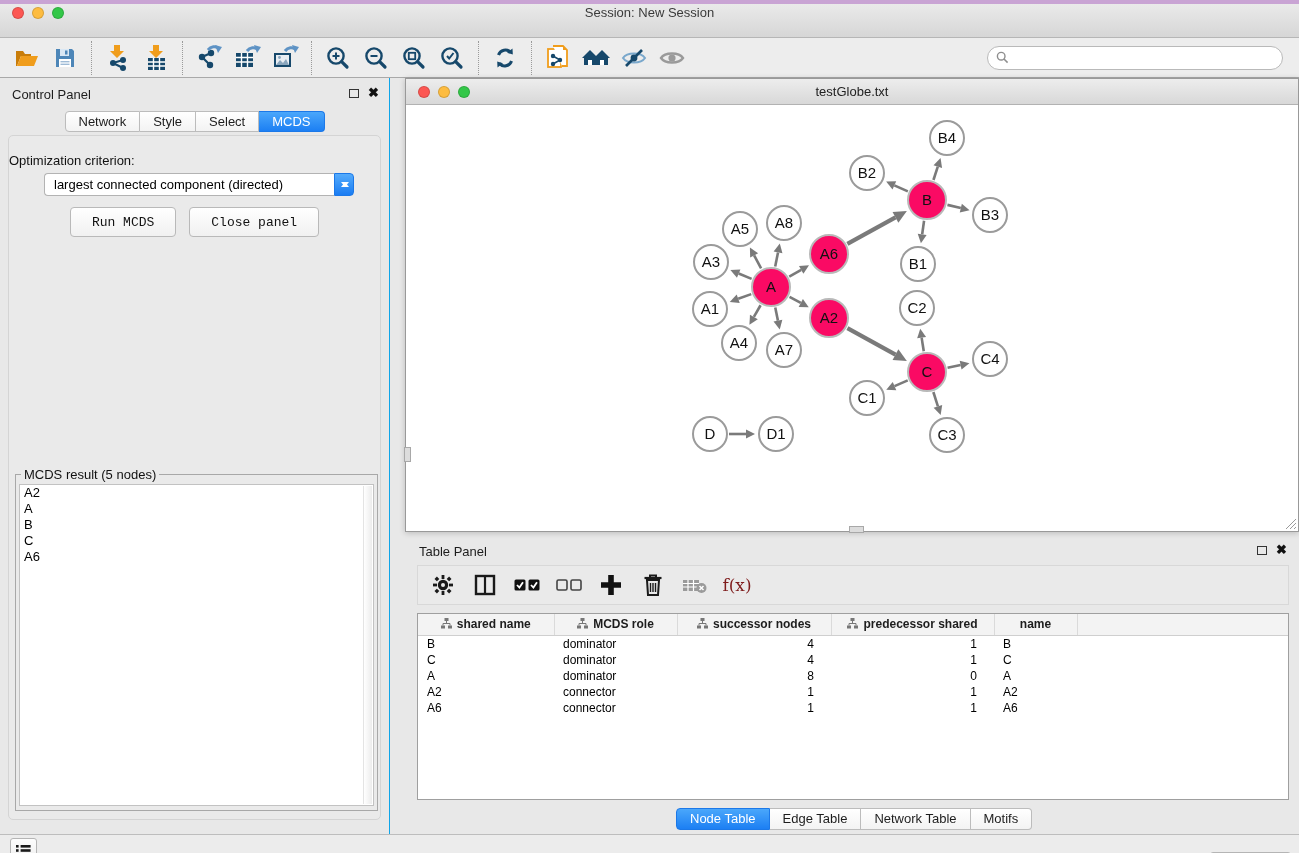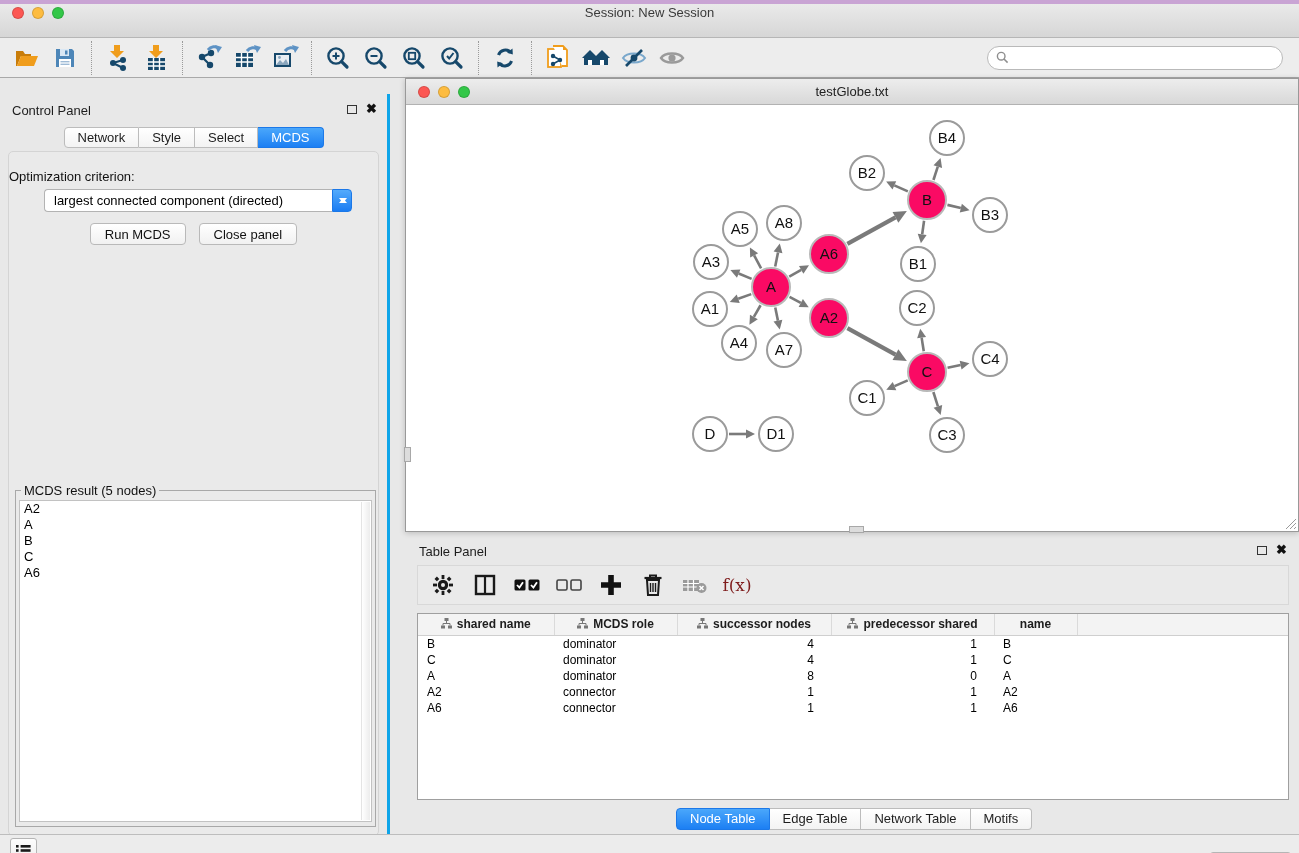--- a/index.html
+++ b/index.html
@@ -13,41 +13,41 @@
   .dot.r{background:#fc5753}.dot.y{background:#fdbc40}.dot.g{background:#33c748}
   
   .toolbar{height:40px;background:#ededed;border-bottom:1px solid #a9a9a9;display:flex;align-items:center;padding:0 8px}
   .tb-btn{width:38px;height:34px;display:flex;align-items:center;justify-content:center;flex:none}
   .tb-sep{width:1px;height:34px;border-left:1px dotted #9a9a9a;margin:0 7px;flex:none}
   .searchbox{margin-left:auto;margin-right:8px;width:296px;height:24px;border:1px solid #b9b9b9;border-radius:12px;background:#fff;display:flex;align-items:center;padding:0 8px;gap:5px}
   .searchbox input{border:none;outline:none;flex:1;font-size:12px;background:transparent;font-family:"Liberation Sans",sans-serif}
   
   .main{position:relative;height:756px;background:#e8e8e8}
   
-  .cpanel{position:absolute;left:0;top:16px;width:390px;height:756px;border-right:3px solid #0ea5e9}
+  .cpanel{position:absolute;left:0;top:0;width:390px;height:756px;border-right:1px solid #0ea5e9}
   .cp-title{position:absolute;left:12px;top:9px;font-size:13px;color:#1d1d1d}
   .panel-ctl{position:absolute;top:10px;display:flex;gap:9px;align-items:center}
   .cpanel .panel-ctl{right:10px}
   .float-ico{width:10px;height:9px;border:1.5px solid #333;display:inline-block}
   .close-ico{font-size:13px;font-weight:bold;color:#111;line-height:10px}
   .seg-tabs{display:flex}
   .seg-tab{height:21px;line-height:19px;padding:0 13px;font-size:13px;background:linear-gradient(#fff,#f3f3f3);border:1px solid #bcbcbc;border-left:none;color:#1d1d1d;white-space:nowrap}
   .seg-tab:first-child{border-left:1px solid #bcbcbc;border-radius:4px 0 0 4px}
   .seg-tab:last-child{border-radius:0 4px 4px 0}
   .seg-tab.sel{background:linear-gradient(#4aa7fb,#1c7ff3);color:#fff;border-color:#1b78e8}
   .cp-tabs{position:absolute;top:33px;left:50%;transform:translateX(-50%)}
   .cp-inner{position:absolute;left:8px;right:8px;top:57px;bottom:14px;background:#eaeaea;border:1px solid #d4d4d4;border-radius:5px}
   .opt-label{margin-top:17px;text-align:left;font-size:13px;color:#111}
   .dd{position:absolute;left:35px;right:26px;top:37px;height:23px;display:flex}
   .dd-text{flex:1;background:#fff;border:1px solid #b3b3b3;border-right:none;border-radius:4px 0 0 4px;font-size:13px;line-height:21px;padding:0 9px;white-space:nowrap;overflow:hidden}
   .dd-btn{width:20px;background:linear-gradient(#54abfc,#1a7cf2);border-radius:0 4px 4px 0;position:relative;border:1px solid #1b78e8}
   .dd-btn:before{content:"";position:absolute;left:6px;top:4px;border:4px solid transparent;border-bottom:5px solid #fff}
   .dd-btn:after{content:"";position:absolute;left:6px;bottom:4px;border:4px solid transparent;border-top:5px solid #fff}
   .btn-row{position:absolute;top:71px;left:0;right:0;display:flex;justify-content:center;gap:13px}
-  .btn{height:22px;padding:0 14px;background:linear-gradient(#fff,#f1f1f1);border:1px solid #b9b9b9;border-radius:4px;font-size:13px;color:#111;font-family:Liberation Sans, sans-serif}
+  .btn{height:30px;padding:0 21px;background:linear-gradient(#fff,#f1f1f1);border:1px solid #b9b9b9;border-radius:4px;font-size:13px;color:#111;font-family:Liberation Mono, monospace}
   .groupbox{position:absolute;left:6px;right:2px;top:338px;bottom:8px;border:1px solid #a8a8a8}
   .gb-title{position:absolute;top:-8px;left:5px;background:#eaeaea;padding:0 3px;font-size:13px;color:#111}
   .mcds-list{position:absolute;left:3px;right:3px;top:9px;bottom:4px;background:#fff;border:1px solid #c2c2c2;font-size:13px;overflow:hidden}
   .mcds-list .item{line-height:16px;padding-left:4px}
   .mcds-sb{position:absolute;top:1px;bottom:1px;right:1px;width:9px;background:linear-gradient(to right,#fff,#ececec);border-left:1px solid #e4e4e4}
   
   .netwin{position:absolute;left:405px;top:0;width:894px;height:454px;background:#fff;border:1px solid #999;box-shadow:0 1px 6px rgba(0,0,0,.2)}
   .nw-title{height:26px;background:linear-gradient(#ededed,#d8d8d8);border-bottom:1px solid #b2b2b2;text-align:center;font-size:13px;line-height:25px;color:#222;position:relative}
   .nw-title .tl{top:7px}
   .nw-canvas{position:absolute;left:0;right:0;top:26px;bottom:0;background:#fff;overflow:hidden}

